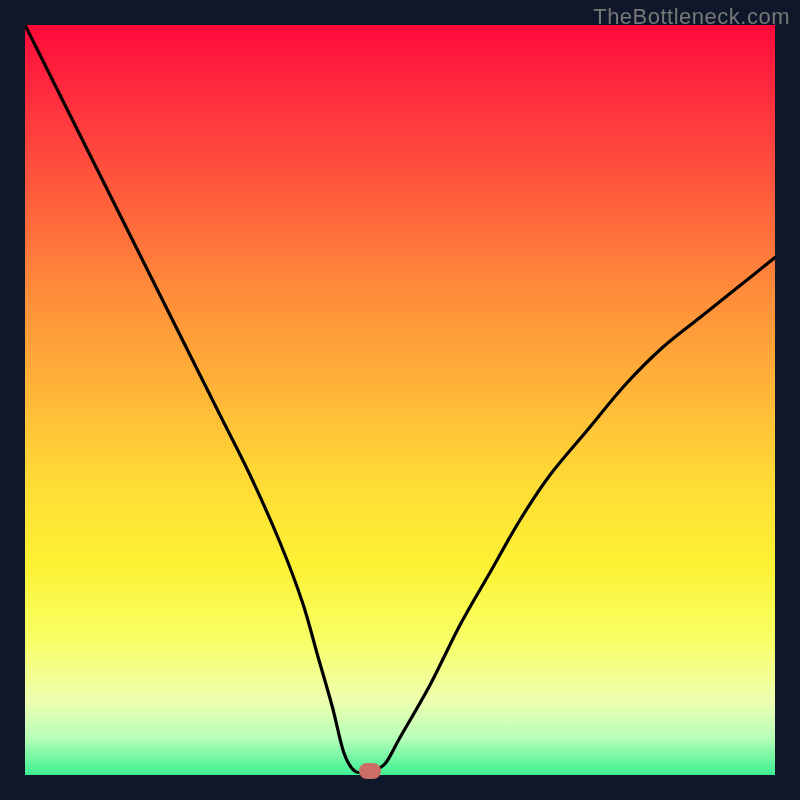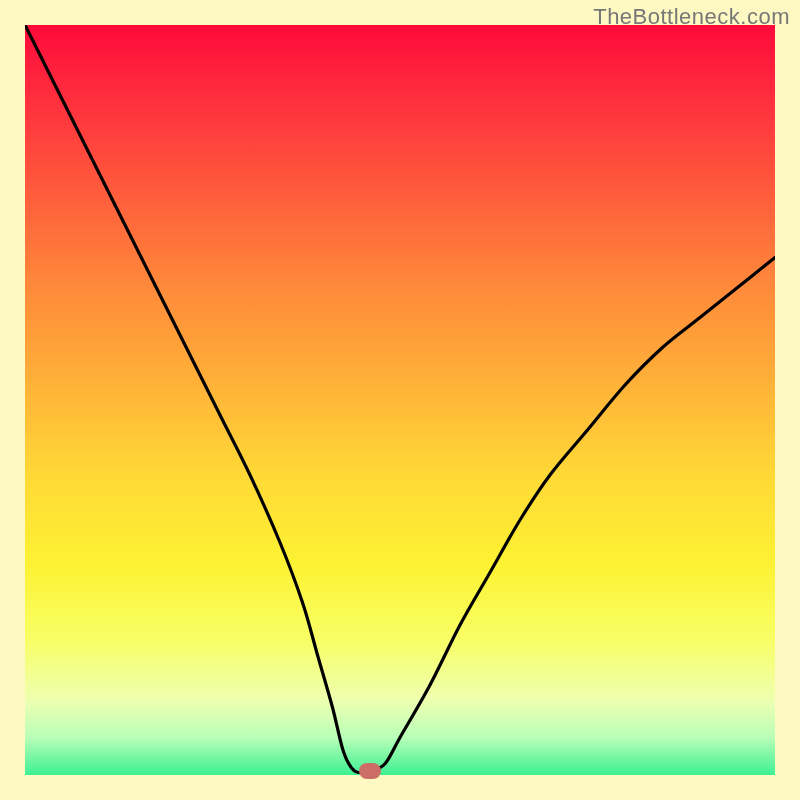--- a/index.html
+++ b/index.html
@@ -8,21 +8,21 @@
     width: 800px;
     height: 800px;
     overflow: hidden;
     background: #000;
     font-family: Arial, Helvetica, sans-serif;
   }
   .frame {
     position: relative;
     width: 800px;
     height: 800px;
-    background: #fef9c3;
+    background: #0f172a;
   }
   .plot-area {
     position: absolute;
     left: 25px;
     top: 25px;
     width: 750px;
     height: 750px;
     background: linear-gradient(to bottom,
       #ff0a3a 0%,
       #ff2f3e 10%,

